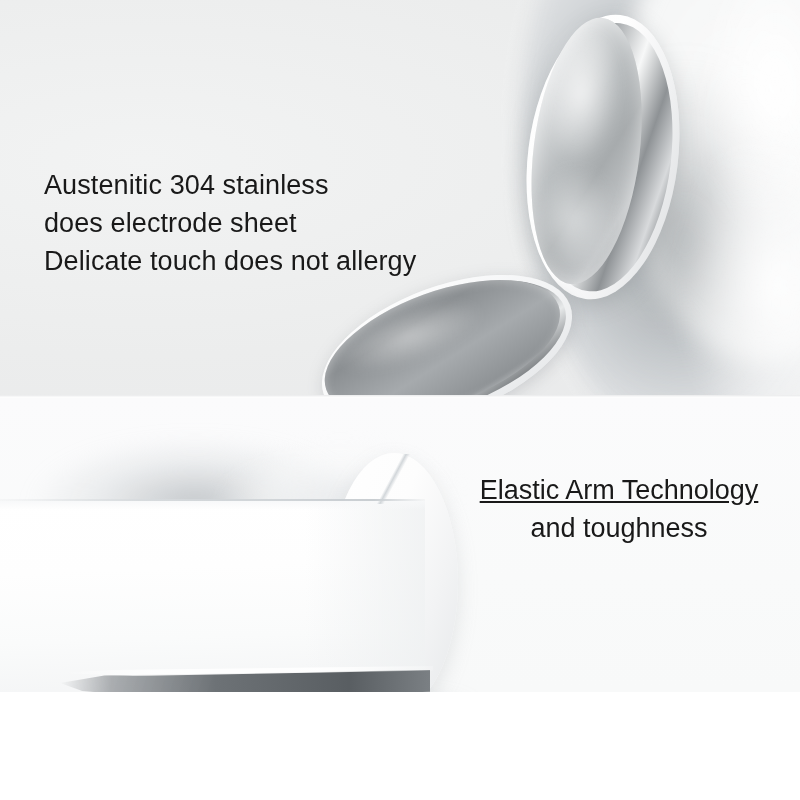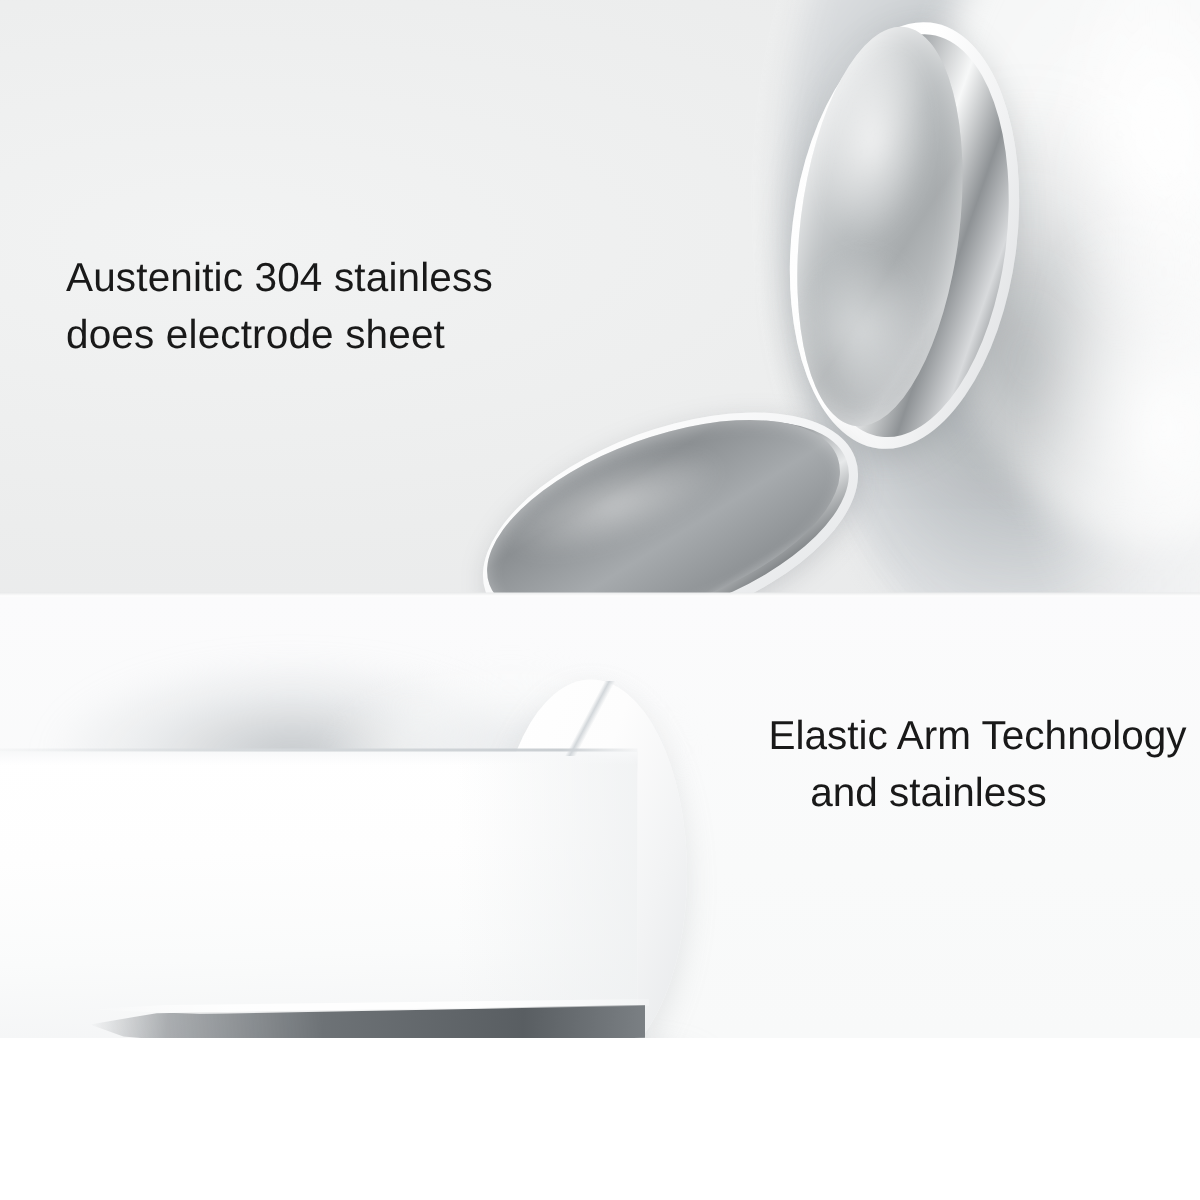--- a/index.html
+++ b/index.html
@@ -194,21 +194,21 @@
     border-radius:50%;
     background:radial-gradient(closest-side,rgba(160,165,170,.35) 0%,rgba(255,255,255,0) 100%);
     filter:blur(8px);
   }
   
   .text-bottom{
     position:absolute;left:447px;top:73px;width:344px;
     font-size:27px;line-height:38px;color:#191919;
     text-align:center;white-space:nowrap;
   }
-  .text-bottom .l1{text-align:right;}
+  .text-bottom .l1{text-align:center;text-decoration:underline;}
 
   
   .divider{
     position:absolute;left:0;top:395px;width:800px;height:4px;
     background:linear-gradient(180deg,#e9eaeb 0%,#fdfdfd 55%,#fbfcfc 100%);
   }
 </style>
 </head>
 <body>
 
@@ -228,20 +228,21 @@
     </div>
 
     <div class="electrode-b">
       <div class="rim2"></div>
       <div class="face2"></div>
     </div>
 
     <div class="text-top">
       <div>Austenitic 304 stainless</div>
       <div>does electrode sheet</div>
+      <div>Delicate touch does not allergy</div>
     </div>
   </div>
 
   <div class="divider"></div>
 
   <div class="panel-bottom">
 
     <div class="bg-blob"></div>
     <div class="bg-blob2"></div>
 
@@ -252,17 +253,17 @@
     <div class="body-main"></div>
     <div class="bevel"></div>
     <div class="seam"></div>
     <div class="seam-diag"></div>
 
     <div class="wedge"></div>
     <div class="wedge-lite"></div>
 
     <div class="text-bottom">
       <div class="l1">Elastic Arm Technology</div>
-      <div>and stainless</div>
+      <div>and toughness</div>
     </div>
   </div>
 
 </div>
 
 </body></html>

